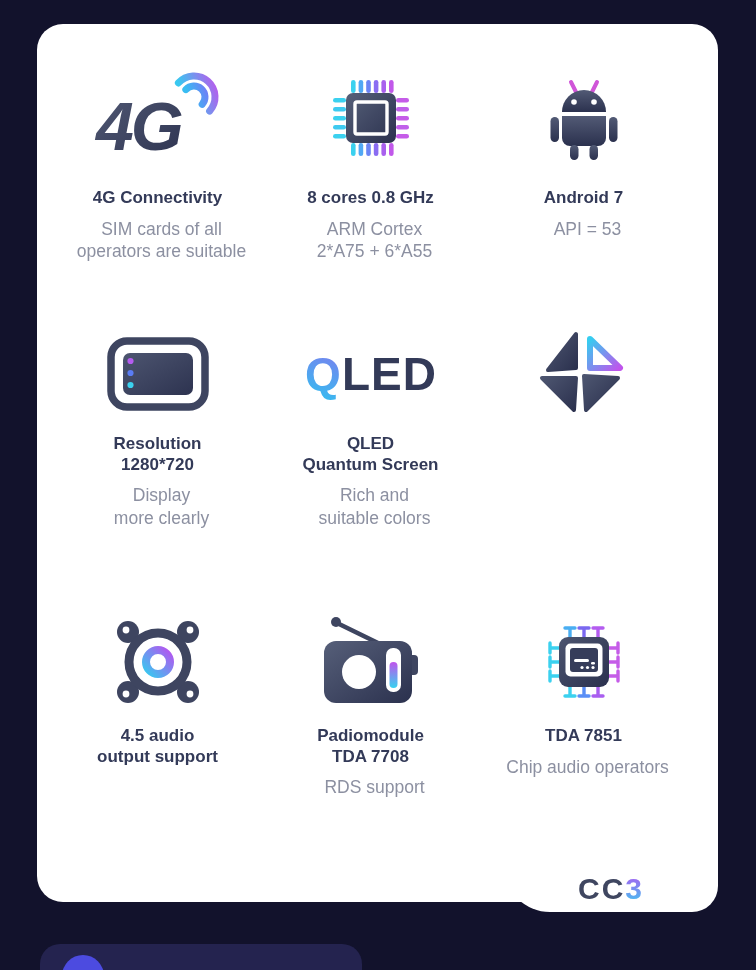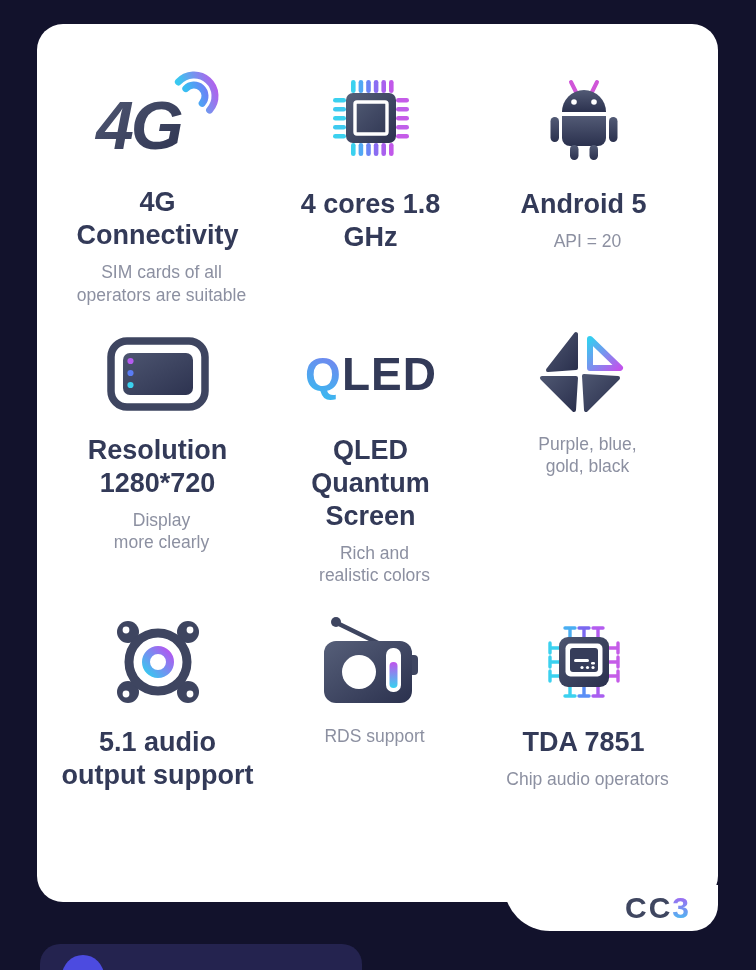--- a/index.html
+++ b/index.html
@@ -19,32 +19,32 @@
     grid-template-rows:248px 282px auto;
     padding:34px 28px 0 14px;
   }
   .cell{display:flex;flex-direction:column;align-items:center;text-align:center;}
   .icon-box{display:flex;align-items:center;justify-content:center;width:100%;}
   .cell:nth-child(-n+3) .icon-box{height:120px;}
   .cell:nth-child(n+4):nth-child(-n+6) .icon-box{height:100px;margin-top:18px;}
   .cell:nth-child(n+7) .icon-box{height:108px;margin-top:20px;}
   .feature-title{
     margin:10px 6px 0 6px;
-    font-size:27px;line-height:1.22;font-weight:bold;
+    font-size:17px;line-height:1.22;font-weight:bold;
     color:#333a58;white-space:pre-line;
   }
   .feature-subtitle{
     margin:9px 4px 0 12px;
     font-size:17.5px;line-height:1.28;
     color:#8c90a1;white-space:pre-line;
   }
   .logo-tab{
-    position:absolute;left:504px;top:885px;width:214px;height:46px;
+    position:absolute;left:504px;top:866px;width:214px;height:46px;
     background:#ffffff;border-radius:0 0 26px 46px;
-    display:flex;align-items:center;justify-content:flex-end;
+    display:flex;align-items:center;justify-content:center;
   }
   .next-card{
     position:absolute;left:40px;top:944px;width:322px;height:40px;
     background:#24234f;border-radius:20px 20px 0 0;overflow:hidden;
   }
   .next-card .blue-dot{
     position:absolute;left:22px;top:11px;width:42px;height:42px;
     border-radius:50%;background:#4c4be0;
   }
   svg text{font-family:"Liberation Sans", sans-serif;}
@@ -116,21 +116,23 @@
               <rect x="77" y="32" width="13" height="4.6" rx="2.3" fill="#c55ce8"></rect>
               <rect x="77" y="41" width="13" height="4.6" rx="2.3" fill="#c060ea"></rect>
               <rect x="77" y="50" width="13" height="4.6" rx="2.3" fill="#c55ce8"></rect>
               <rect x="77" y="59" width="13" height="4.6" rx="2.3" fill="#c060ea"></rect>
               <rect x="77" y="68" width="13" height="4.6" rx="2.3" fill="#c55ce8"></rect>
             </g>
             <rect x="27" y="27" width="50" height="50" rx="7" fill="url(#slateB)"></rect>
             <rect x="36" y="36" width="32" height="32" rx="2" fill="none" stroke="#ffffff" stroke-width="3.4"></rect>
           </svg>
         </div>
-        <div class="feature-title">4 cores 1.8 GHz</div>
+        <div class="feature-title">8 cores 0.8 GHz</div>
+        <div class="feature-subtitle">ARM Cortex
+2*A75 + 6*A55</div>
       </div>
 
       <div class="cell">
         <div class="icon-box">
           <svg width="100" height="94" viewBox="0 0 100 94">
             <defs>
               <linearGradient id="slateC" x1="0" y1="0" x2="0" y2="1">
                 <stop offset="0" stop-color="#525a75"></stop>
                   <stop offset="1" stop-color="#2b314e"></stop>
               </linearGradient>
@@ -140,22 +142,22 @@
             <path d="M28 41 a22 22 0 0 1 44 0 Z" fill="url(#slateC)"></path>
             <circle cx="40" cy="31" r="2.8" fill="#ffffff"></circle>
             <circle cx="60" cy="31" r="2.8" fill="#ffffff"></circle>
             <path d="M28 45 h44 v22 a8 8 0 0 1 -8 8 h-28 a8 8 0 0 1 -8 -8 Z" fill="url(#slateC)"></path>
             <rect x="16.5" y="46" width="8.5" height="25" rx="4.2" fill="url(#slateC)"></rect>
             <rect x="75" y="46" width="8.5" height="25" rx="4.2" fill="url(#slateC)"></rect>
             <rect x="36" y="74" width="8.5" height="15" rx="4.2" fill="url(#slateC)"></rect>
             <rect x="55.5" y="74" width="8.5" height="15" rx="4.2" fill="url(#slateC)"></rect>
           </svg>
         </div>
-        <div class="feature-title">Android 5</div>
-        <div class="feature-subtitle">API = 20</div>
+        <div class="feature-title">Android 7</div>
+        <div class="feature-subtitle">API = 53</div>
       </div>
 
       <div class="cell">
         <div class="icon-box">
           <svg width="112" height="84" viewBox="0 0 112 84">
             <defs>
               <linearGradient id="slateD" x1="0" y1="0" x2="1" y2="1">
                 <stop offset="0" stop-color="#4d5570"></stop>
                   <stop offset="1" stop-color="#2d3350"></stop>
               </linearGradient>
@@ -183,21 +185,21 @@
               </linearGradient>
             </defs>
             <text x="80" y="45" text-anchor="middle" font-size="46" font-weight="bold" letter-spacing="1">
               <tspan fill="url(#qgrad)">Q</tspan><tspan fill="#333a58">LED</tspan>
             </text>
           </svg>
         </div>
         <div class="feature-title">QLED
 Quantum Screen</div>
         <div class="feature-subtitle">Rich and
-realistic colors</div>
+suitable colors</div>
       </div>
 
       <div class="cell">
         <div class="icon-box">
           <svg width="96" height="96" viewBox="0 0 96 96">
             <defs>
               <linearGradient id="slateE" x1="0" y1="0" x2="1" y2="1">
                 <stop offset="0" stop-color="#4d5570"></stop>
                   <stop offset="1" stop-color="#2b314e"></stop>
               </linearGradient>
@@ -205,22 +207,20 @@
                 <stop offset="0" stop-color="#35cdf0"></stop>
                   <stop offset="1" stop-color="#c054ec"></stop>
               </linearGradient>
             </defs>
             <path d="M40 8 L40 42 L12 44 Z" fill="url(#slateE)" stroke="url(#slateE)" stroke-width="4" stroke-linejoin="round"></path>
             <path d="M54 13 L84 42 L54 42 Z" fill="none" stroke="url(#triGrad)" stroke-width="6" stroke-linejoin="round"></path>
             <path d="M6 52 L40 52 L38 84 Z" fill="url(#slateE)" stroke="url(#slateE)" stroke-width="4" stroke-linejoin="round"></path>
             <path d="M48 50 L82 52 L50 84 Z" fill="url(#slateE)" stroke="url(#slateE)" stroke-width="4" stroke-linejoin="round"></path>
           </svg>
         </div>
-        <div class="feature-subtitle">Purple, blue,
-gold, black</div>
       </div>
 
       <div class="cell">
         <div class="icon-box">
           <svg width="96" height="96" viewBox="0 0 96 96">
             <defs>
               <linearGradient id="ringGrad" x1="1" y1="0" x2="0" y2="1">
                 <stop offset="0" stop-color="#b455f0"></stop>
                   <stop offset="1" stop-color="#38c8f0"></stop>
               </linearGradient>
@@ -232,21 +232,21 @@
                 <circle cx="78" cy="78" r="11"></circle>
             </g>
             <circle cx="16" cy="16" r="3.4" fill="#ffffff"></circle>
             <circle cx="80" cy="16" r="3.4" fill="#ffffff"></circle>
             <circle cx="16" cy="80" r="3.4" fill="#ffffff"></circle>
             <circle cx="80" cy="80" r="3.4" fill="#ffffff"></circle>
             <circle cx="48" cy="48" r="29" fill="#ffffff" stroke="#3e4560" stroke-width="9"></circle>
             <circle cx="48" cy="48" r="12" fill="#ffffff" stroke="url(#ringGrad)" stroke-width="8"></circle>
           </svg>
         </div>
-        <div class="feature-title">5.1 audio
+        <div class="feature-title">4.5 audio
 output support</div>
       </div>
 
       <div class="cell">
         <div class="icon-box">
           <svg width="110" height="96" viewBox="0 0 110 96">
             <defs>
               <linearGradient id="slateF" x1="0" y1="0" x2="1" y2="1">
                 <stop offset="0" stop-color="#565f79"></stop>
                   <stop offset="1" stop-color="#2b314e"></stop>
@@ -258,20 +258,22 @@
             </defs>
             <line x1="21" y1="9" x2="62" y2="29" stroke="#3e4560" stroke-width="4.5" stroke-linecap="round"></line>
             <circle cx="20" cy="8" r="5" fill="#3e4560"></circle>
             <rect x="92" y="41" width="10" height="20" rx="4" fill="#3e4560"></rect>
             <rect x="8" y="27" width="88" height="62" rx="12" fill="url(#slateF)"></rect>
             <circle cx="43" cy="58" r="17" fill="#ffffff"></circle>
             <rect x="70" y="34" width="15" height="44" rx="7" fill="#ffffff"></rect>
             <rect x="73.5" y="48" width="8" height="26" rx="4" fill="url(#barGrad)"></rect>
           </svg>
         </div>
+        <div class="feature-title">Padiomodule
+TDA 7708</div>
         <div class="feature-subtitle">RDS support</div>
       </div>
 
       <div class="cell">
         <div class="icon-box">
           <svg width="104" height="104" viewBox="0 0 104 104">
             <defs>
               <linearGradient id="slateG" x1="0" y1="0" x2="1" y2="1">
                 <stop offset="0" stop-color="#4d5570"></stop>
                   <stop offset="1" stop-color="#2b314e"></stop>

